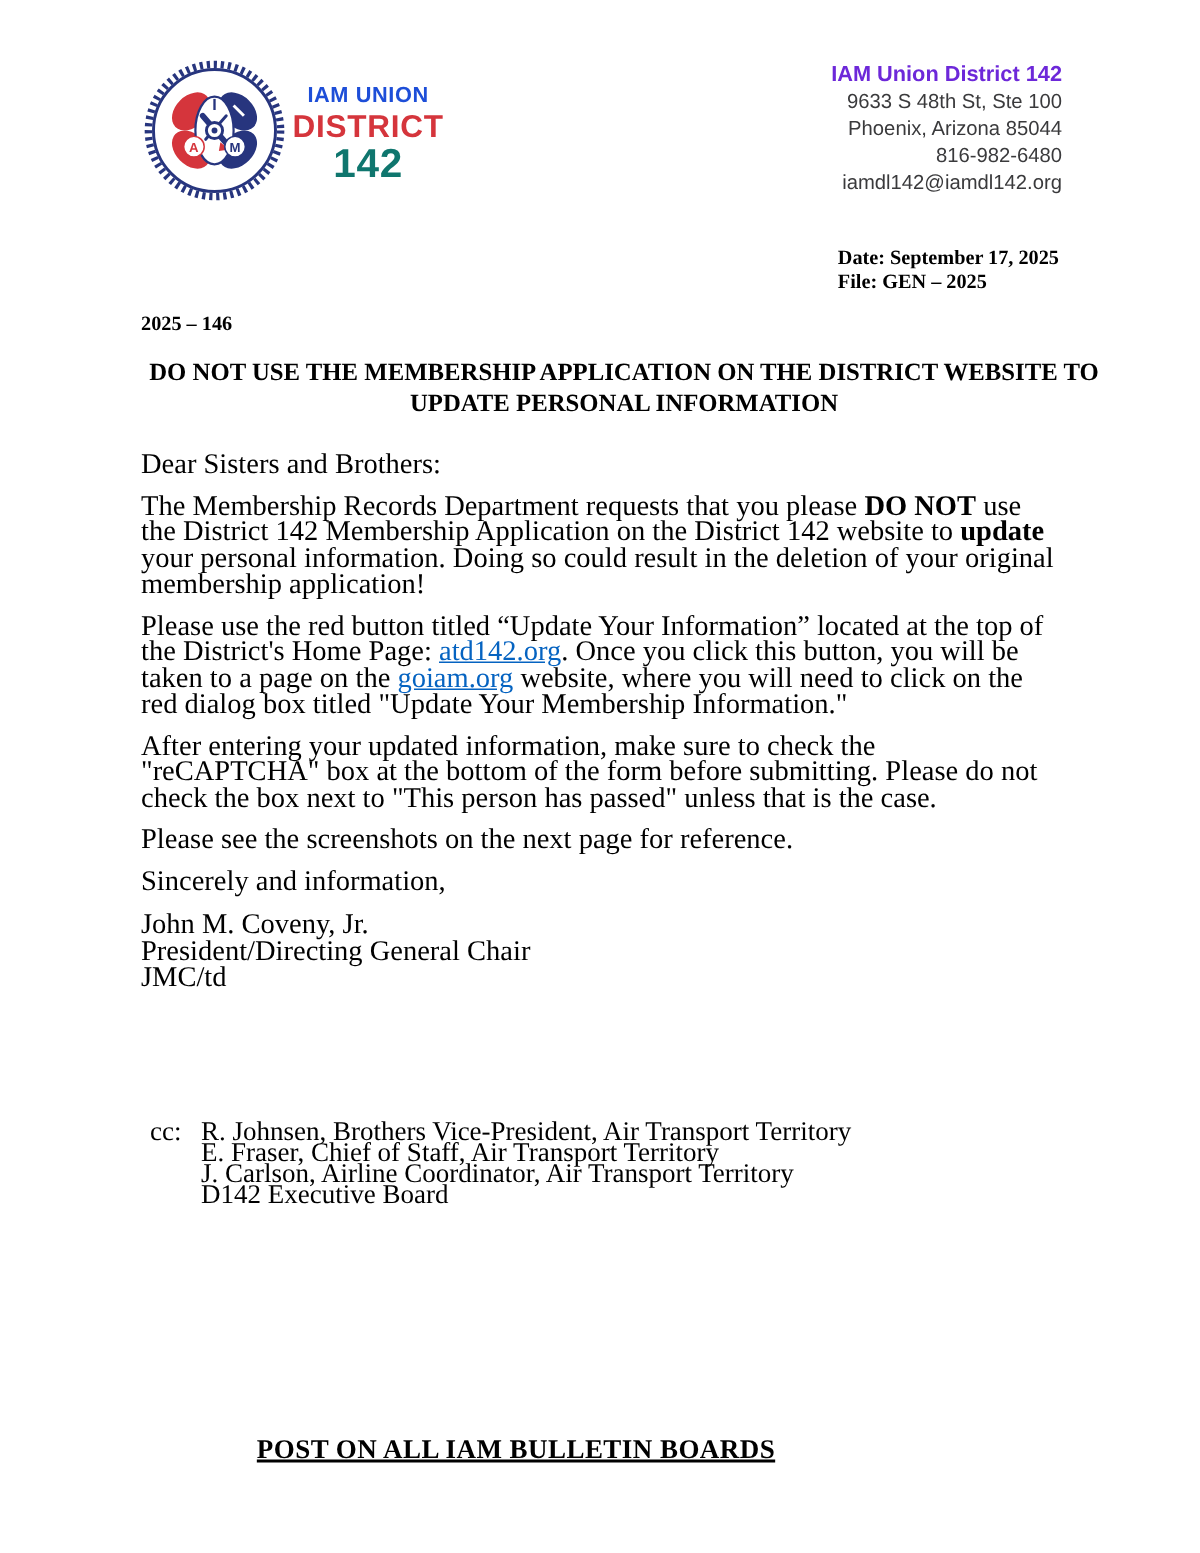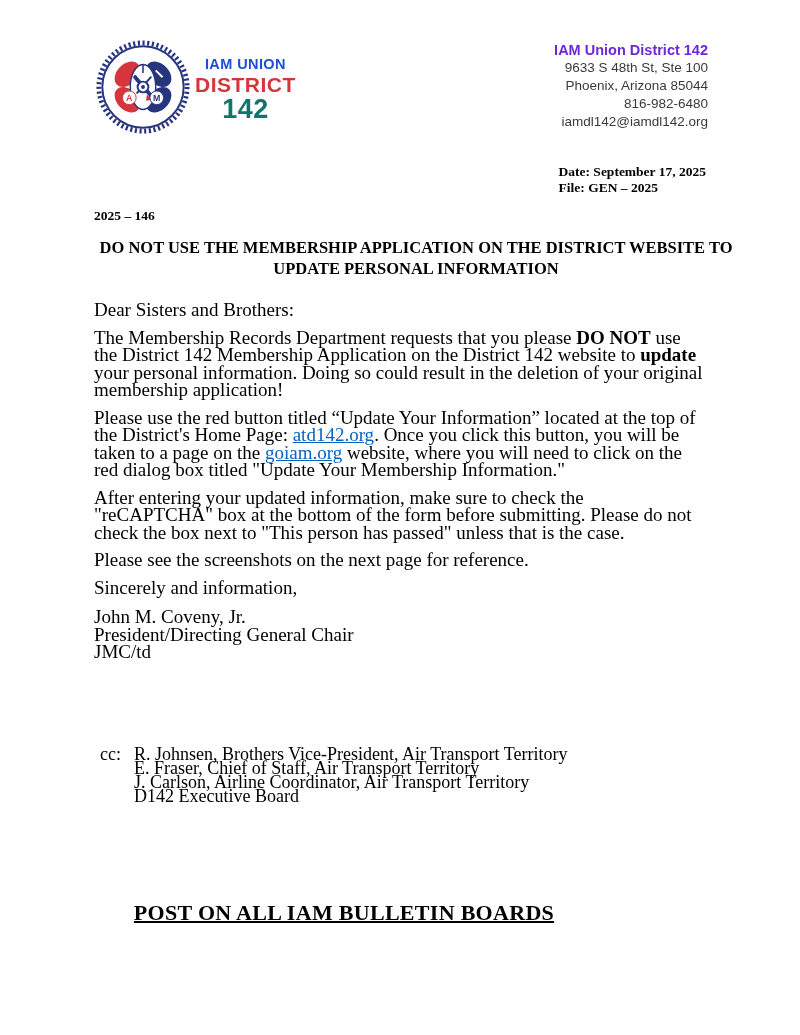--- a/index.html
+++ b/index.html
@@ -39,22 +39,22 @@
   .closing { margin-top:2px; margin-bottom:12px !important; }
   .initials { margin-top:39px; }
   .inline-link { color:#0563c1; text-decoration:underline; cursor:pointer; }
 
   
   .cc { position:absolute; top:710px; left:100px; font-size:18px; line-height:14px; display:flex;margin-top:37px; }
   .cc-label { width:34px; }
   .cc-entries div { white-space:nowrap; }
 
   
-  .page-footer { position:absolute; top:900px; left:0; width:688px; text-align:center;
-    font-weight:bold; font-size:22px; text-decoration:underline; text-decoration-thickness:2px;
+  .page-footer { position:absolute; top:956px; left:0; width:688px; text-align:center;
+    font-weight:bold; font-size:18px; text-decoration:underline; text-decoration-thickness:2px;
     letter-spacing:0.3px; }
 </style>
 </head>
 <body>
 
 <div class="page">
 
   <div class="logo">
     <svg viewBox="0 0 100 100" aria-hidden="true">
       <circle cx="50" cy="50" r="45" fill="none" stroke="#27357e" stroke-width="5" stroke-dasharray="2.2 2.6"></circle>

